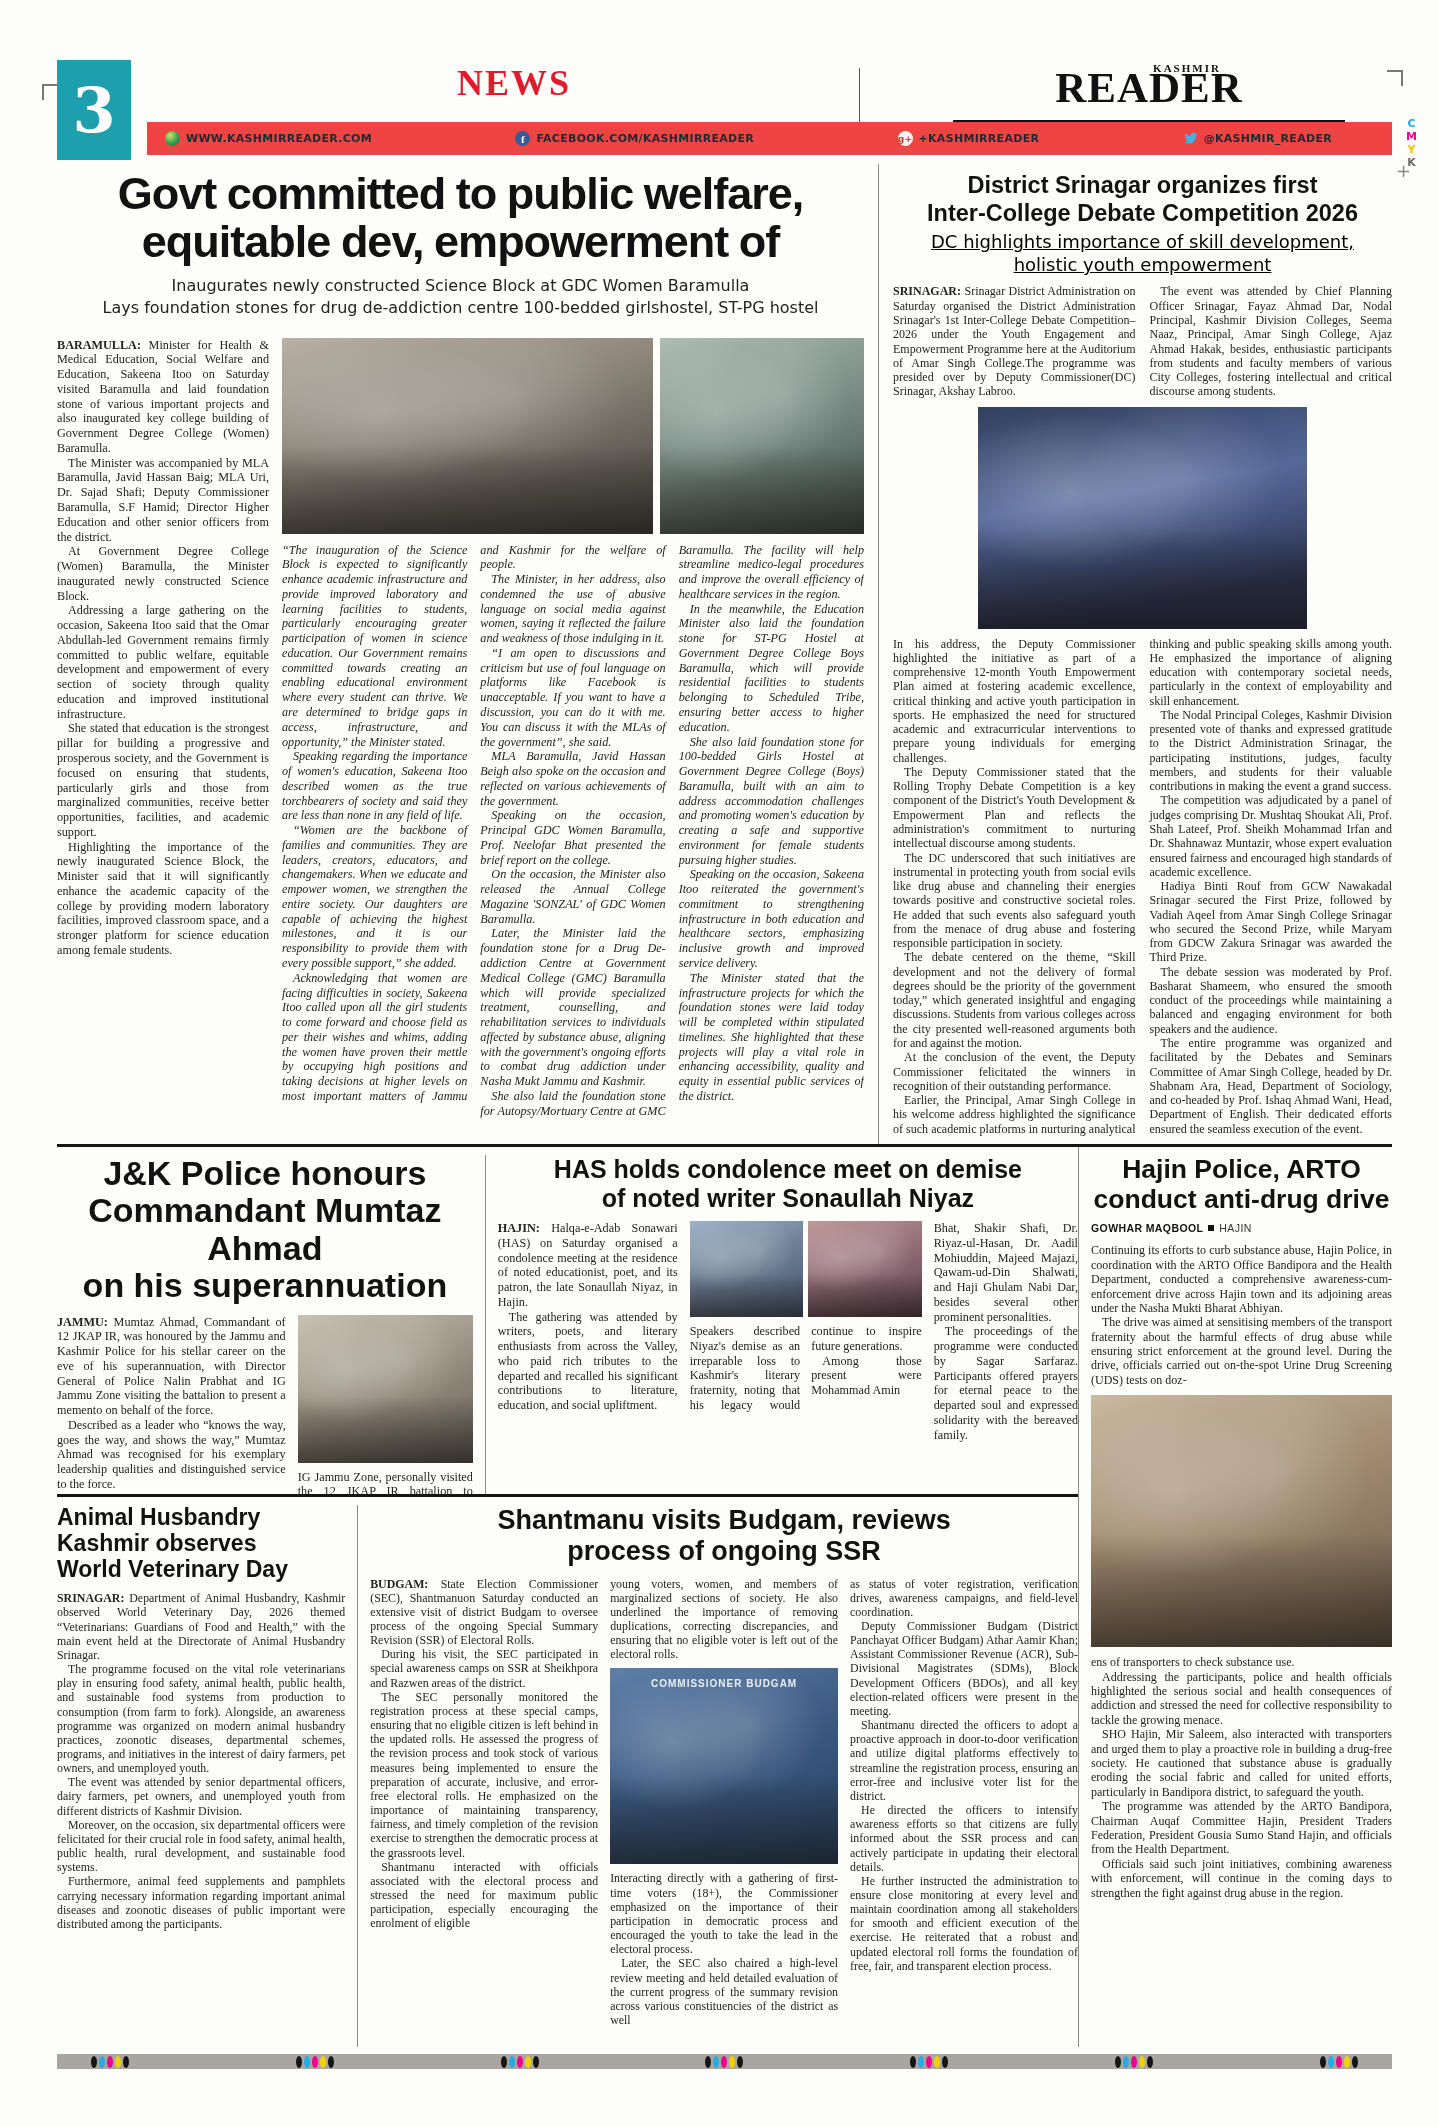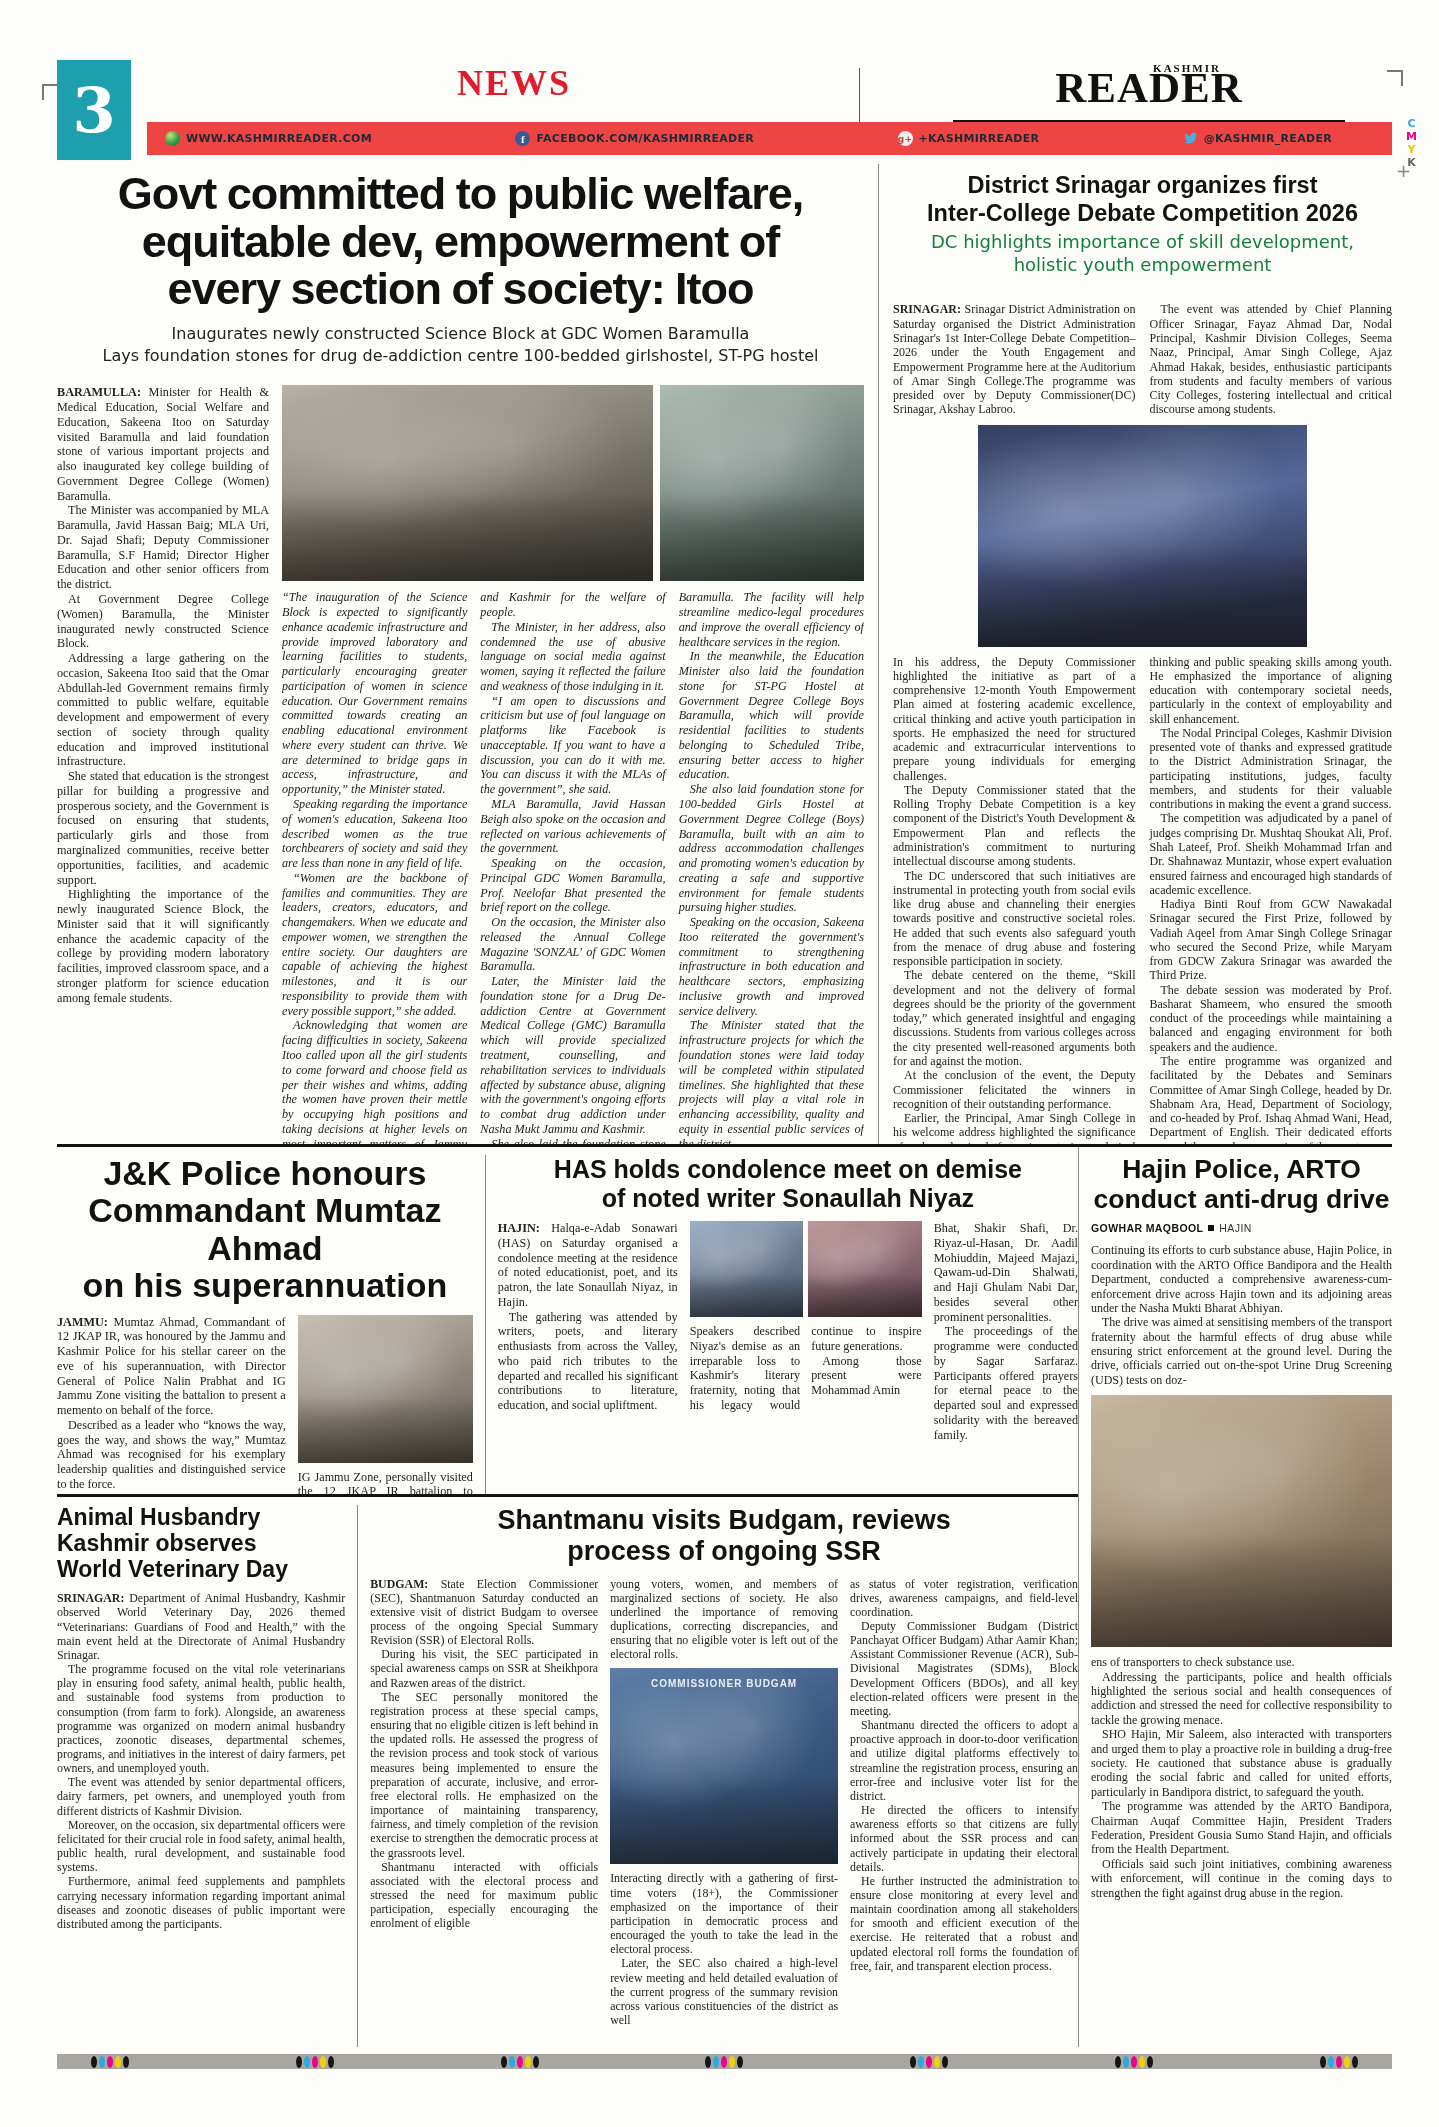--- a/index.html
+++ b/index.html
@@ -74,21 +74,21 @@
   .main-subs { margin:10px 0 17px; }
   .main-body { display:flex; gap:13px; flex:1; overflow:hidden; margin-top:2px; }
   .mcol1 { width:212px; flex:none; overflow:hidden; }
   .mrest { flex:1; display:flex; flex-direction:column; overflow:hidden;font-style:italic; }
   .mphotos { display:flex; gap:7px; height:196px; flex:none; margin-bottom:9px; }
   .mphoto-large { flex:1.82; } .mphoto-small { flex:1; }
   .mrest-text { column-count:3; column-gap:13px; flex:1; overflow:hidden; }
   
   .debate-article { flex:1; padding:8px 0 0 14px; overflow:hidden; }
   .debate-title { font-size:23.5px; line-height:1.18; }
-  .debate-sub { text-align:center; font:400 18px/1.25 "DejaVu Sans", sans-serif; color:#15803d; margin:4px 0 26px; }
+  .debate-sub { text-align:center; font:400 18px/1.25 "DejaVu Sans", sans-serif; color:#000000; margin:4px 0 8px;text-decoration:underline; }
   .debate-cols { column-count:2; column-gap:14px; }
   .debate-article .body-copy { font-size:12px; line-height:1.19; }
   .debate-photo { width:66%; height:222px; margin:8px auto; }
   
   .lower { display:flex; height:900px; }
   .lower-left { width:1022px; flex:none; display:flex; flex-direction:column; border-right:1px solid #8a8a8a; }
   .mid-band { display:flex; height:350px; border-bottom:3px solid #141414; padding-top:8px; }
   .bottom-band { display:flex; flex:1; padding-top:8px; overflow:hidden; }
   
   .police-article { width:42%; flex:none; border-right:1px solid #8a8a8a; padding-right:12px; overflow:hidden; }
@@ -182,21 +182,20 @@
       </span>
     </div>
   </header>
 
   <section class="top-section">
 
     <article class="main-article">
       <h1 class="hl main-title">
         <span>Govt committed to public welfare,</span><br>
         <span>equitable dev, empowerment of</span><br>
-        <span>every section of society: Itoo</span>
       </h1>
       <div class="main-subs">
         <p class="main-sub">Inaugurates newly constructed Science Block at GDC Women Baramulla</p>
         <p class="main-sub">Lays foundation stones for drug de-addiction centre 100-bedded girlshostel, ST-PG hostel</p>
       </div>
       <div class="main-body body-copy">
         <div class="mcol1">
             <p class="para"><b>BARAMULLA:</b> Minister for Health &amp; Medical Education, Social Welfare and Education, Sakeena Itoo on Saturday visited Baramulla and laid foundation stone of various important projects and also inaugurated key college building of Government Degree College (Women) Baramulla.</p>
             <p class="para">The Minister was accompanied by MLA Baramulla, Javid Hassan Baig; MLA Uri, Dr. Sajad Shafi; Deputy Commissioner Baramulla, S.F Hamid; Director Higher Education and other senior officers from the district.</p>
             <p class="para">At Government Degree College (Women) Baramulla, the Minister inaugurated newly constructed Science Block.</p>

